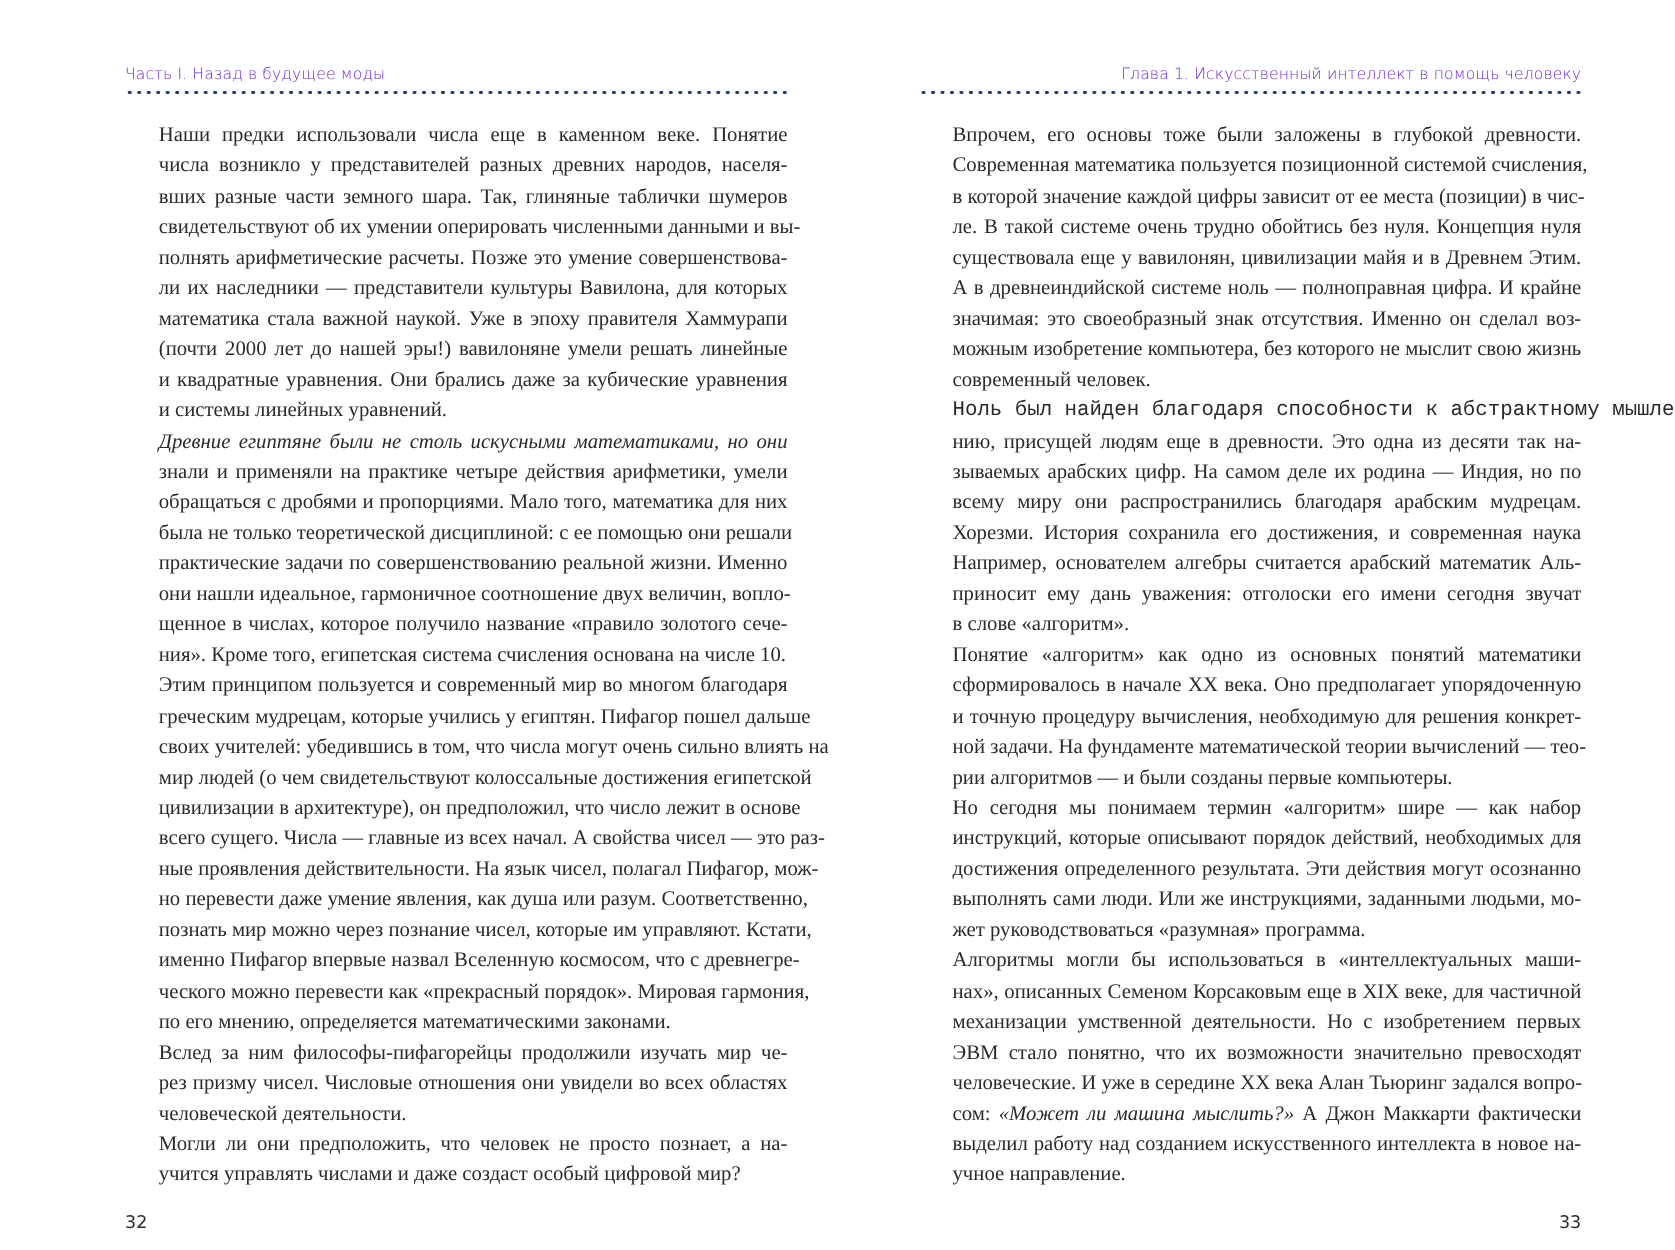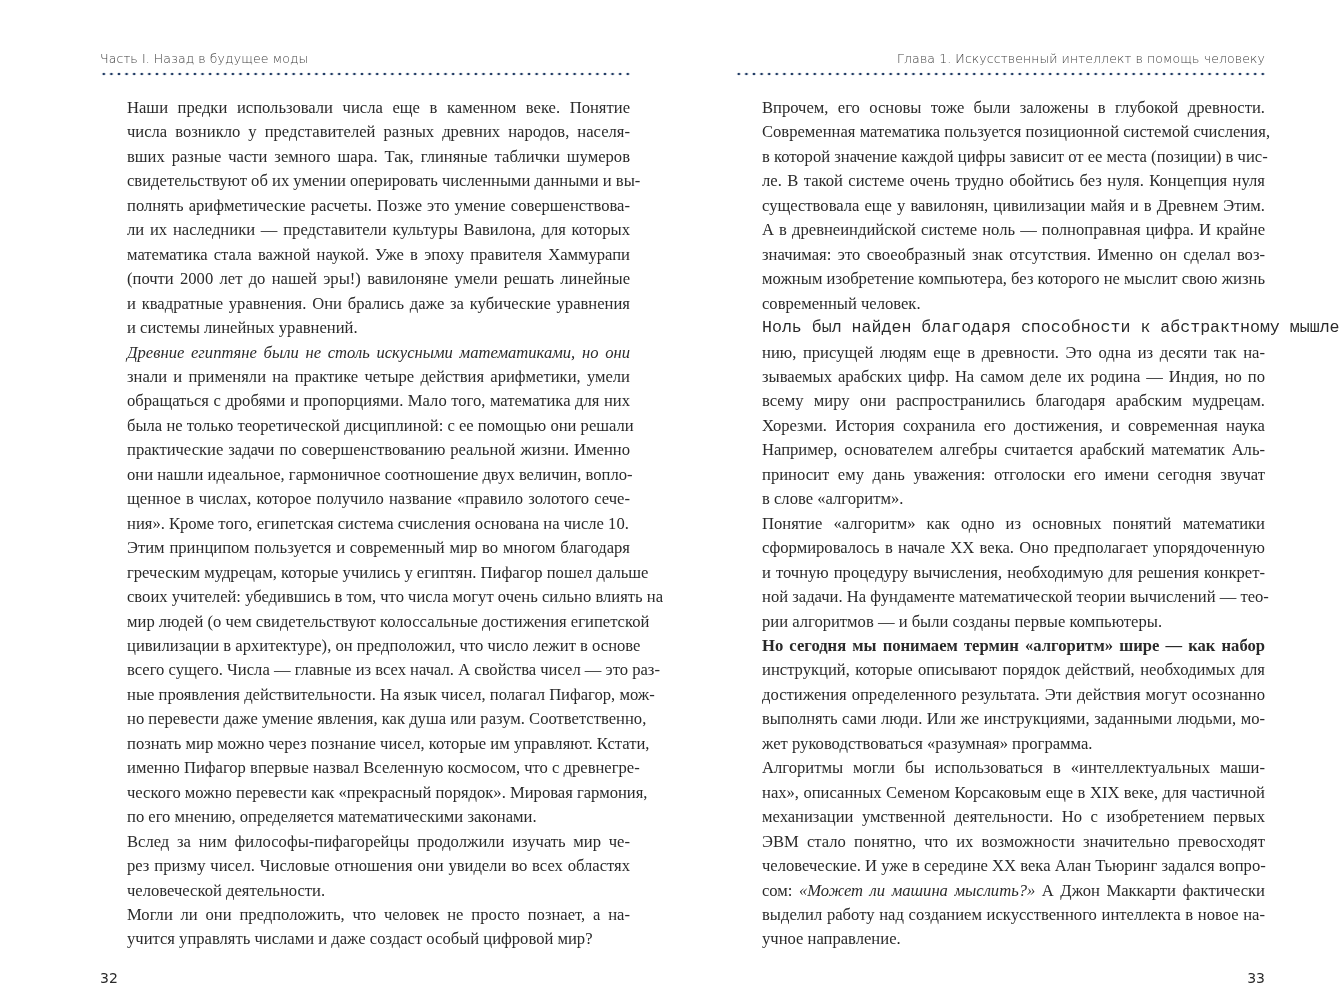--- a/index.html
+++ b/index.html
@@ -5,21 +5,21 @@
     html, body { margin: 0; padding: 0; }
     body {
       width: 1340px; height: 1000px; background: #ffffff; position: relative; overflow: hidden;
       font-family: "Liberation Serif", "DejaVu Serif", serif; color: #2a2a2a;
     }
     .page { position: absolute; top: 0; height: 1000px; }
     .page.left { left: 100px; width: 530px; }
     .page.right { left: 735px; width: 530px; }
     .running-head {
       position: absolute; top: 51px; font-family: "DejaVu Sans", "Liberation Sans", sans-serif;
-      font-size: 12.5px; font-weight: 300; color: #404040; letter-spacing: 0.1px; white-space: nowrap;
+      font-size: 12.5px; font-weight: 300; color: #6d28d9; letter-spacing: 0.1px; white-space: nowrap;
     }
     .left .running-head { left: 0; }
     .right .running-head { right: 0; }
     .dots {
       position: absolute; top: 72px; left: 0; width: 530px; height: 4px;
       background-image: radial-gradient(circle, #1f3a63 1.3px, transparent 1.6px);
       background-size: 7.6px 4px; background-repeat: repeat-x;
     }
     .body-text { position: absolute; top: 96px; left: 0; width: 530px; }
     .para {
@@ -118,21 +118,21 @@
         <span class="ln last">в слове «алгоритм».</span>
       </p>
       <p class="para">
         <span class="ln" style="text-indent: 27px;">Понятие «алгоритм» как одно из основных понятий математики</span>
         <span class="ln">сформировалось в начале XX века. Оно предполагает упорядоченную</span>
         <span class="ln">и точную процедуру вычисления, необходимую для решения конкрет-</span>
         <span class="ln">ной задачи. На фундаменте математической теории вычислений — тео-</span>
         <span class="ln last">рии алгоритмов — и были созданы первые компьютеры.</span>
       </p>
       <p class="para">
-        <span class="ln" style="text-indent: 27px; font-weight: bold;">Но сегодня мы понимаем термин «алгоритм» шире — как набор</span>
+        <span class="ln" style="text-indent: 27px;">Но сегодня мы понимаем термин «алгоритм» шире — как набор</span>
         <span class="ln">инструкций, которые описывают порядок действий, необходимых для</span>
         <span class="ln">достижения определенного результата. Эти действия могут осознанно</span>
         <span class="ln">выполнять сами люди. Или же инструкциями, заданными людьми, мо-</span>
         <span class="ln last">жет руководствоваться «разумная» программа.</span>
       </p>
       <p class="para">
         <span class="ln" style="text-indent: 27px;">Алгоритмы могли бы использоваться в «интеллектуальных маши-</span>
         <span class="ln">нах», описанных Семеном Корсаковым еще в XIX веке, для частичной</span>
         <span class="ln">механизации умственной деятельности. Но с изобретением первых</span>
         <span class="ln">ЭВМ стало понятно, что их возможности значительно превосходят</span>

